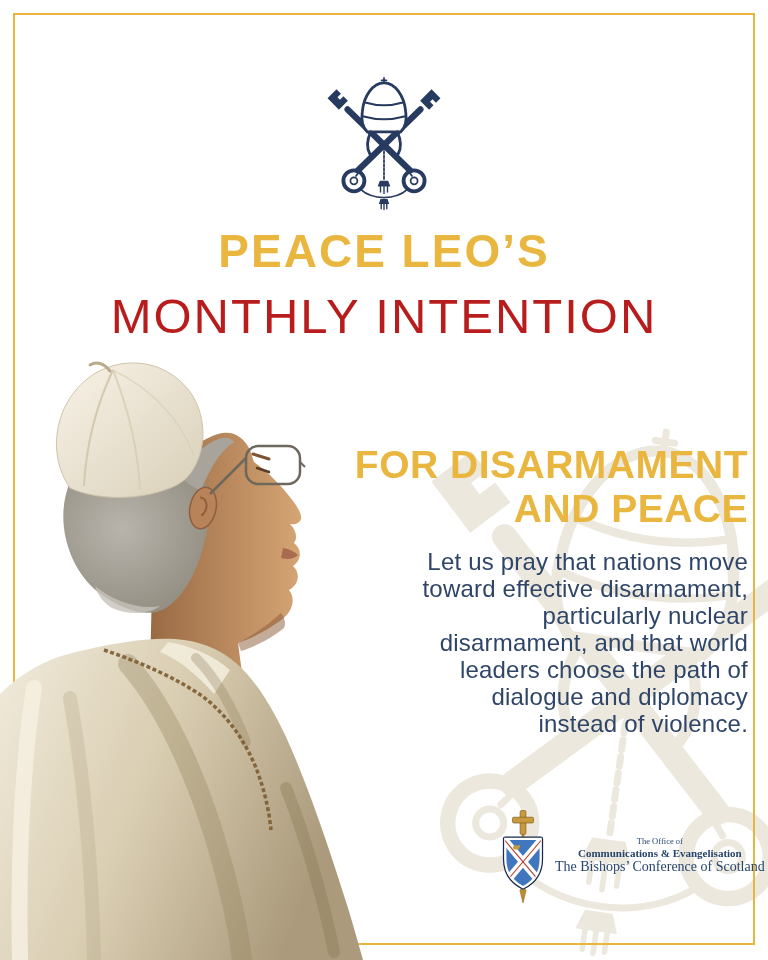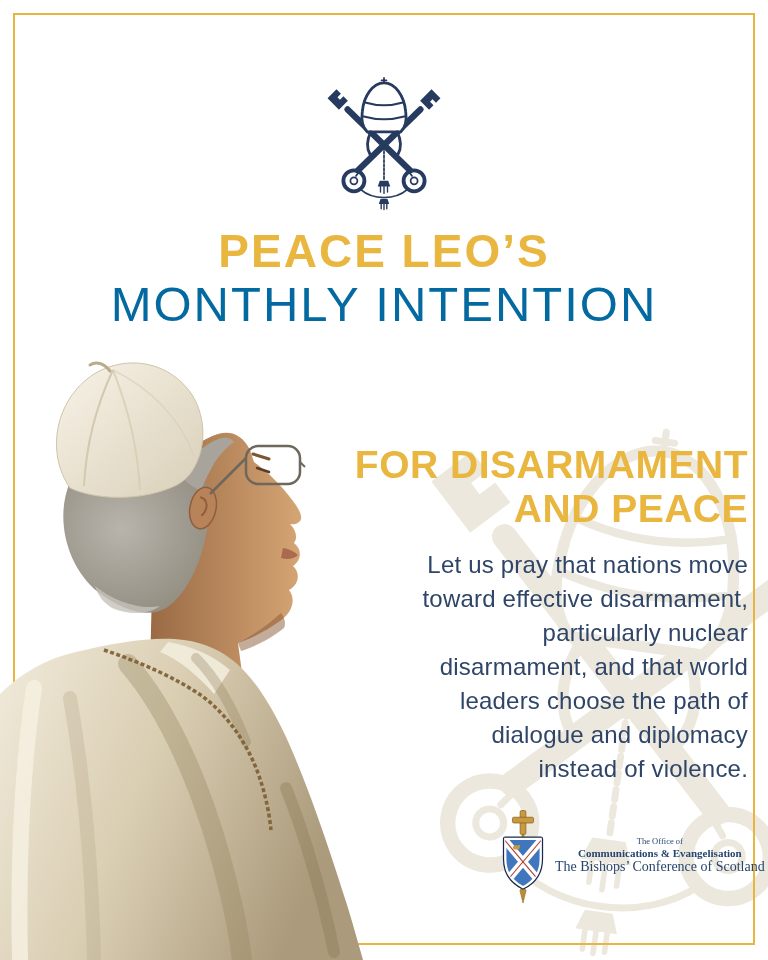--- a/index.html
+++ b/index.html
@@ -20,37 +20,37 @@
   .vatican-emblem{
     position:absolute;left:314px;top:74px;width:140px;height:138px;
     color:#273a5f;z-index:3;
   }
   
   .title-kicker{
     position:absolute;top:224px;left:0;width:100%;text-align:center;
     font-size:46px;font-weight:700;letter-spacing:2px;color:#e9b640;z-index:4;
   }
   .title-main{
-    position:absolute;top:276px;left:0;width:100%;text-align:center;
-    font-size:49px;font-weight:400;letter-spacing:2px;color:#0369a1;z-index:4;
+    position:absolute;top:288px;left:0;width:100%;text-align:center;
+    font-size:49px;font-weight:400;letter-spacing:2px;color:#b91c1c;z-index:4;
   }
   .title-month{
     position:absolute;top:331px;left:0;width:100%;text-align:center;
     font-size:36px;font-weight:400;letter-spacing:3px;color:#1e3458;z-index:4;
   }
   
   .intention{
     position:absolute;right:20px;top:443px;width:460px;text-align:right;z-index:4;
   }
   .intention h2{
     margin:0;font-size:39px;line-height:44px;font-weight:700;
     letter-spacing:0.5px;color:#e9b640;white-space:pre-line;
   }
   .intention p{
-    margin:17px 0 0 0;font-size:24px;line-height:34px;font-weight:400;
+    margin:17px 0 0 0;font-size:24px;line-height:27px;font-weight:400;
     color:#2f4568;white-space:pre-line;letter-spacing:0.2px;
   }
   
   .pope{position:absolute;left:0;bottom:0;width:400px;height:602px;z-index:5;}
   
   .footer{
     position:absolute;left:500px;top:808px;display:flex;z-index:6;
     color:#27456f;font-family:"Liberation Serif",serif;
   }
   .footer .crest{width:46px;height:98px;flex:none;}

